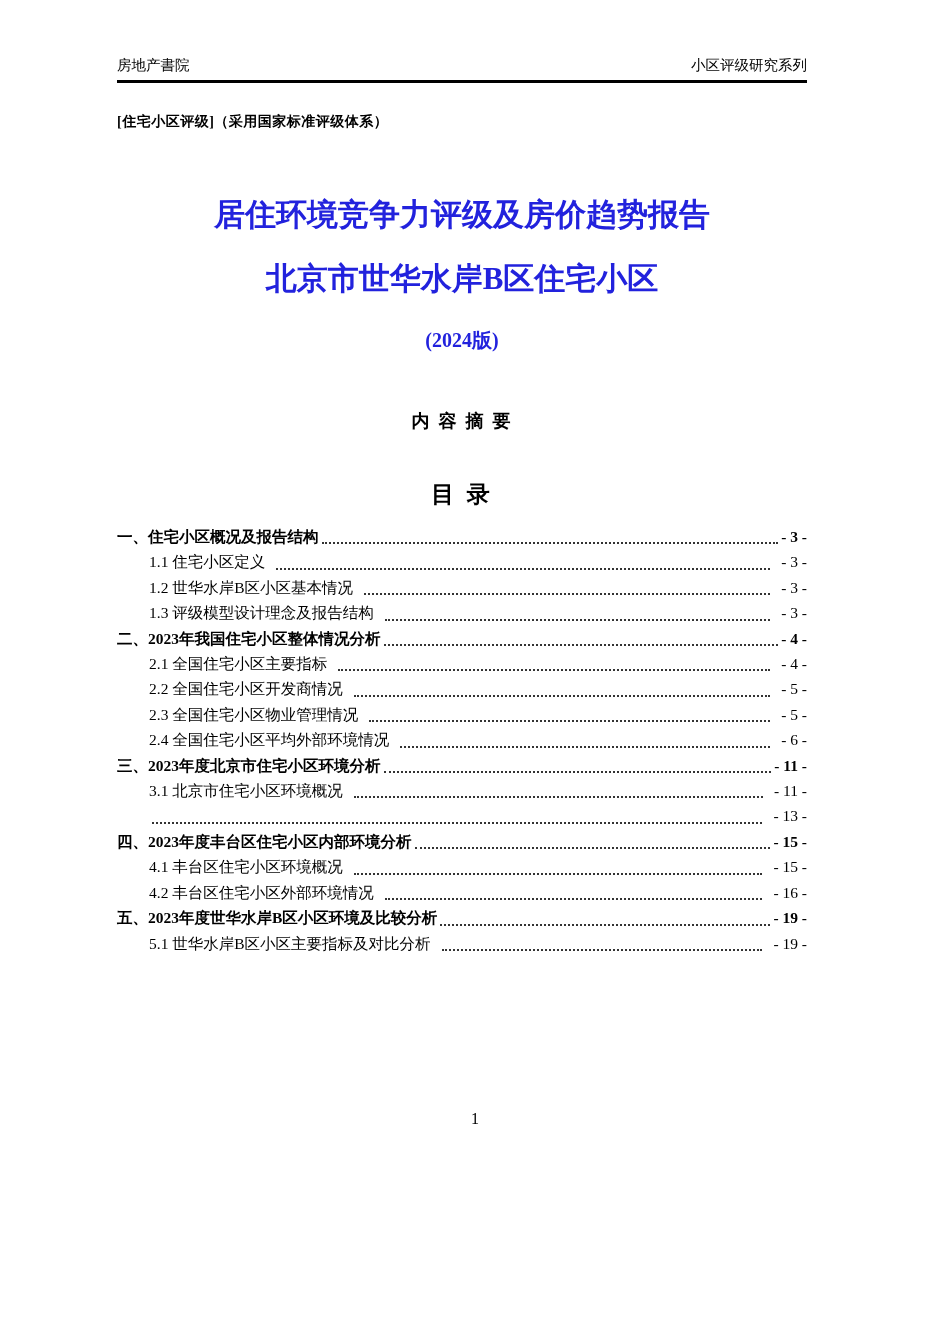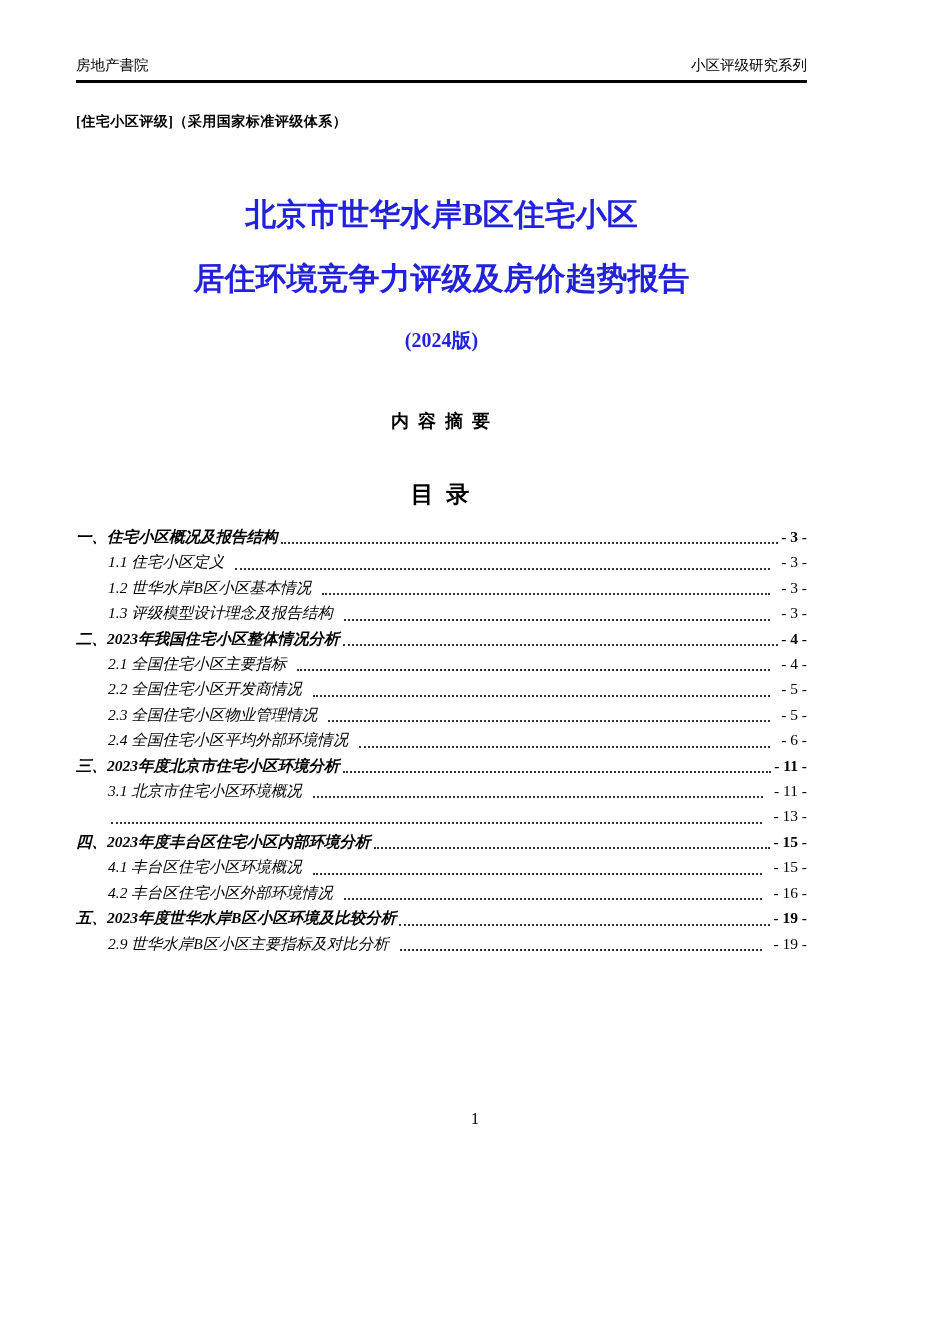--- a/index.html
+++ b/index.html
@@ -5,21 +5,21 @@
   * { margin: 0; padding: 0; box-sizing: border-box; }
   html, body { background: #ffffff; }
   body {
     width: 950px; height: 1344px;
     font-family: "Liberation Serif", "DejaVu Serif", serif;
     color: #000;
   }
   .page {
     position: relative;
     width: 950px; height: 1180px;
-    padding: 56px 143px 0 76px;
+    padding: 56px 143px 0 117px;
     background: #fff;
     overflow: hidden;
   }
   .doc-header {
     display: flex;
     justify-content: space-between;
     align-items: flex-end;
     font-size: 14.5px;
     font-family: "Liberation Serif", "DejaVu Serif", serif;
     padding-bottom: 5px;
@@ -74,21 +74,21 @@
   .toc { margin-top: 14px; }
   .toc-row {
     display: flex;
     align-items: flex-end;
     font-size: 15.5px;
     line-height: 25.4px;
     cursor: pointer;
   }
   .toc-l1 { font-weight: bold; }
   .toc-l2 { padding-left: 32px; gap: 8px; }
-  .toc-label { white-space: nowrap; font-style: italic; }
+  .toc-label { white-space: nowrap; }
   .toc-leader {
     flex: 1;
     border-bottom: 2px dotted #333;
     margin: 0 3px 5px 3px;
     min-width: 20px;
   }
   .toc-page { white-space: nowrap; }
   .page-footer {
     position: absolute;
     bottom: 52px;
@@ -105,22 +105,22 @@
 
   <header class="doc-header">
     <span>房地产書院</span>
     <span>小区评级研究系列</span>
   </header>
   <div class="header-rule"></div>
 
   <div class="doc-subtitle">[住宅小区评级]（采用国家标准评级体系）</div>
 
   <div class="title-block">
+    <div class="title js-title" style="color: rgb(34, 34, 221);">居住环境竞争力评级及房价趋势报告</div>
     <div class="title js-title" style="color: rgb(34, 34, 221);">北京市世华水岸B区住宅小区</div>
-    <div class="title js-title" style="color: rgb(34, 34, 221);">居住环境竞争力评级及房价趋势报告</div>
     <div class="edition js-title" style="color: rgb(34, 34, 221);">(2024版)</div>
   </div>
 
   <h2 class="summary-heading">内 容 摘 要</h2>
 
 
   <h3 class="toc-heading">目 录</h3>
 
   <nav class="toc" id="toc-list">
       <div class="toc-row toc-l1">
@@ -196,21 +196,21 @@
         <span class="toc-label">4.2 丰台区住宅小区外部环境情况</span>
         <span class="toc-leader"></span>
         <span class="toc-page">- 16 -</span>
       </div>
       <div class="toc-row toc-l1">
         <span class="toc-label">五、2023年度世华水岸B区小区环境及比较分析</span>
         <span class="toc-leader"></span>
         <span class="toc-page">- 19 -</span>
       </div>
       <div class="toc-row toc-l2">
-        <span class="toc-label">2.9 世华水岸B区小区主要指标及对比分析</span>
+        <span class="toc-label">5.1 世华水岸B区小区主要指标及对比分析</span>
         <span class="toc-leader"></span>
         <span class="toc-page">- 19 -</span>
       </div>
     </nav>
 
   <footer class="page-footer">
     <span>1</span>
   </footer>
 
 </div>

